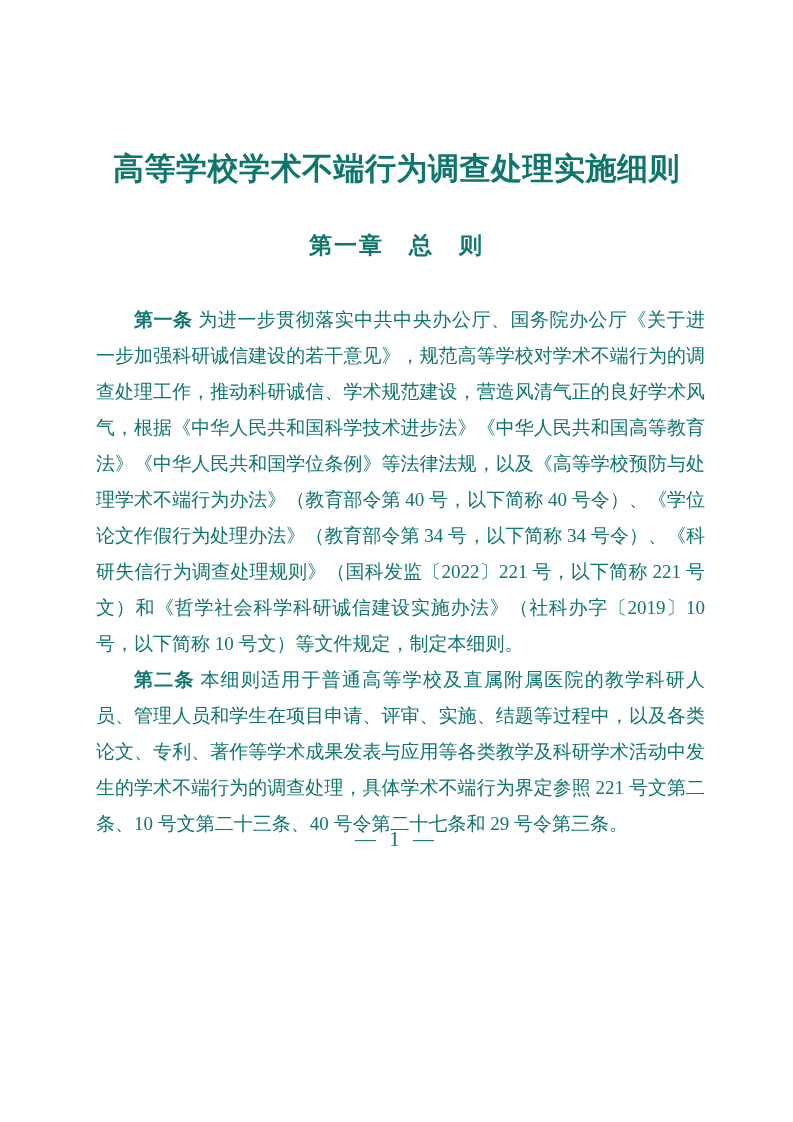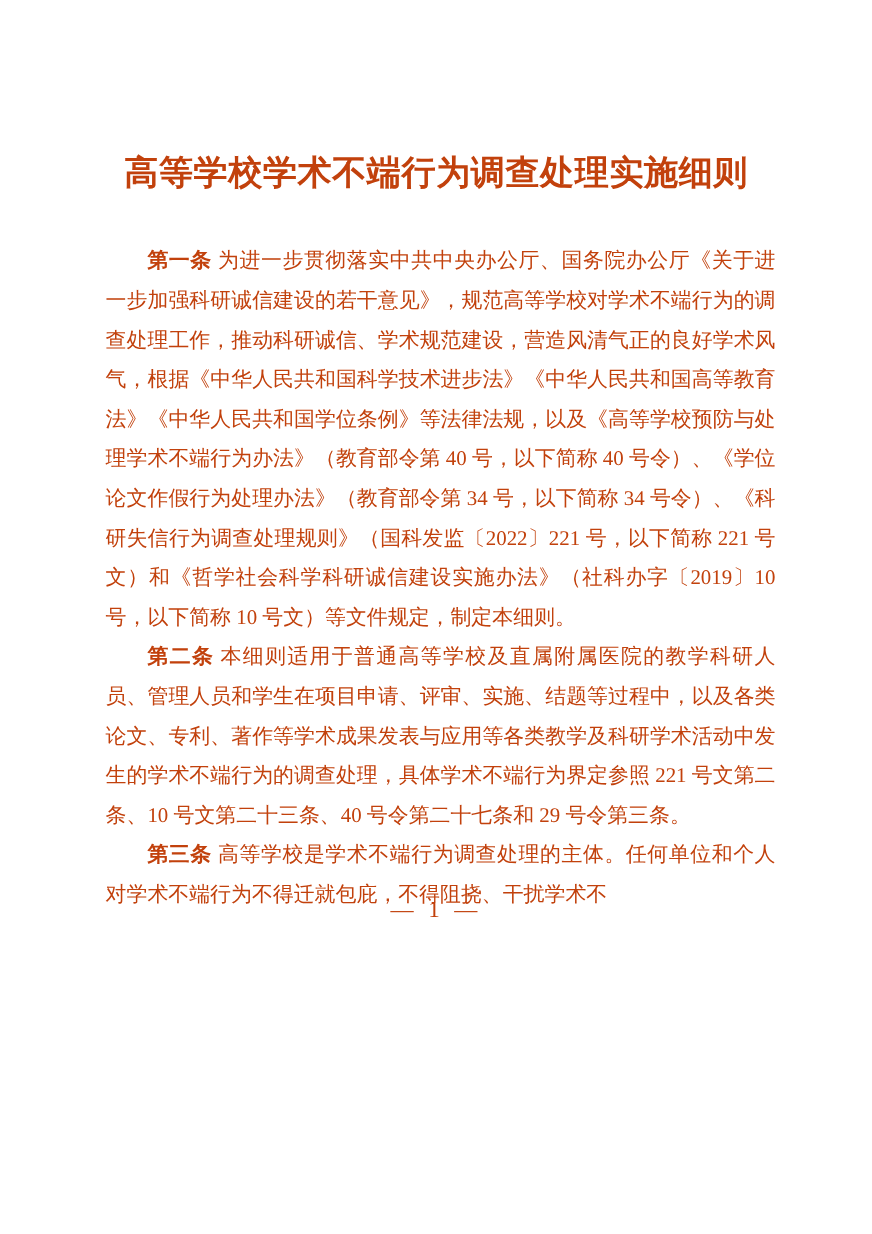--- a/index.html
+++ b/index.html
@@ -5,24 +5,25 @@
   html, body {
     margin: 0;
     padding: 0;
     background: #ffffff;
   }
   .page {
     position: relative;
     width: 793px;
     height: 930px;
     background: #ffffff;
-    color: #c2410c;
+    color: #0f766e;
     font-family: "Liberation Serif", serif;
     overflow: hidden;
     box-sizing: border-box;
+    margin-top: 12px;
   }
   .doc-title {
     margin: 0;
     padding-top: 137px;
     text-align: center;
     font-size: 31px;
     line-height: 40px;
     font-weight: bold;
     letter-spacing: 0.5px;
     font-family: "Liberation Serif", serif;
@@ -63,32 +64,30 @@
     font-family: "Liberation Serif", serif;
   }
 </style>
 </head>
 <body>
 
 <div class="page">
 
   <h1 class="doc-title">高等学校学术不端行为调查处理实施细则</h1>
 
+  <h2 class="chapter-heading">第一章　总　则</h2>
 
   <div class="doc-body">
 
     <p>
       <span class="article-num">第一条</span><span>为进一步贯彻落实中共中央办公厅、国务院办公厅《关于进一步加强科研诚信建设的若干意见》，规范高等学校对学术不端行为的调查处理工作，推动科研诚信、学术规范建设，营造风清气正的良好学术风气，根据《中华人民共和国科学技术进步法》《中华人民共和国高等教育法》《中华人民共和国学位条例》等法律法规，以及《高等学校预防与处理学术不端行为办法》（教育部令第 40 号，以下简称 40 号令）、《学位论文作假行为处理办法》（教育部令第 34 号，以下简称 34 号令）、《科研失信行为调查处理规则》（国科发监〔2022〕221 号，以下简称 221 号文）和《哲学社会科学科研诚信建设实施办法》（社科办字〔2019〕10 号，以下简称 10 号文）等文件规定，制定本细则。</span>
     </p>
 
     <p>
       <span class="article-num">第二条</span><span>本细则适用于普通高等学校及直属附属医院的教学科研人员、管理人员和学生在项目申请、评审、实施、结题等过程中，以及各类论文、专利、著作等学术成果发表与应用等各类教学及科研学术活动中发生的学术不端行为的调查处理，具体学术不端行为界定参照 221 号文第二条、10 号文第二十三条、40 号令第二十七条和 29 号令第三条。</span>
     </p>
 
-    <p>
-      <span class="article-num">第三条</span><span>高等学校是学术不端行为调查处理的主体。任何单位和个人对学术不端行为不得迁就包庇，不得阻挠、干扰学术不</span>
-    </p>
 
   </div>
 
   <div class="page-number">— 1 —</div>
 
 </div>
 
 </body></html>

